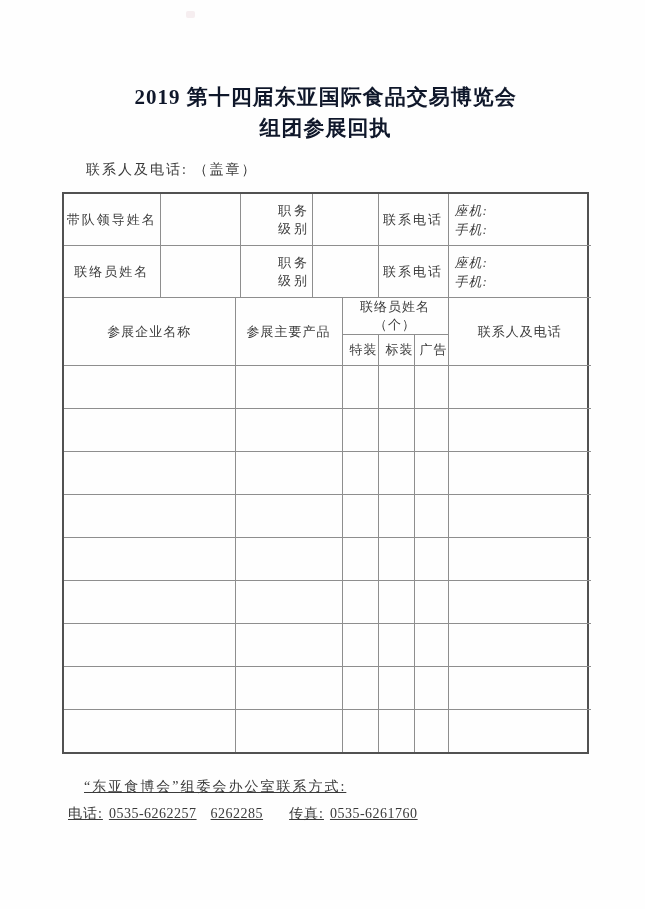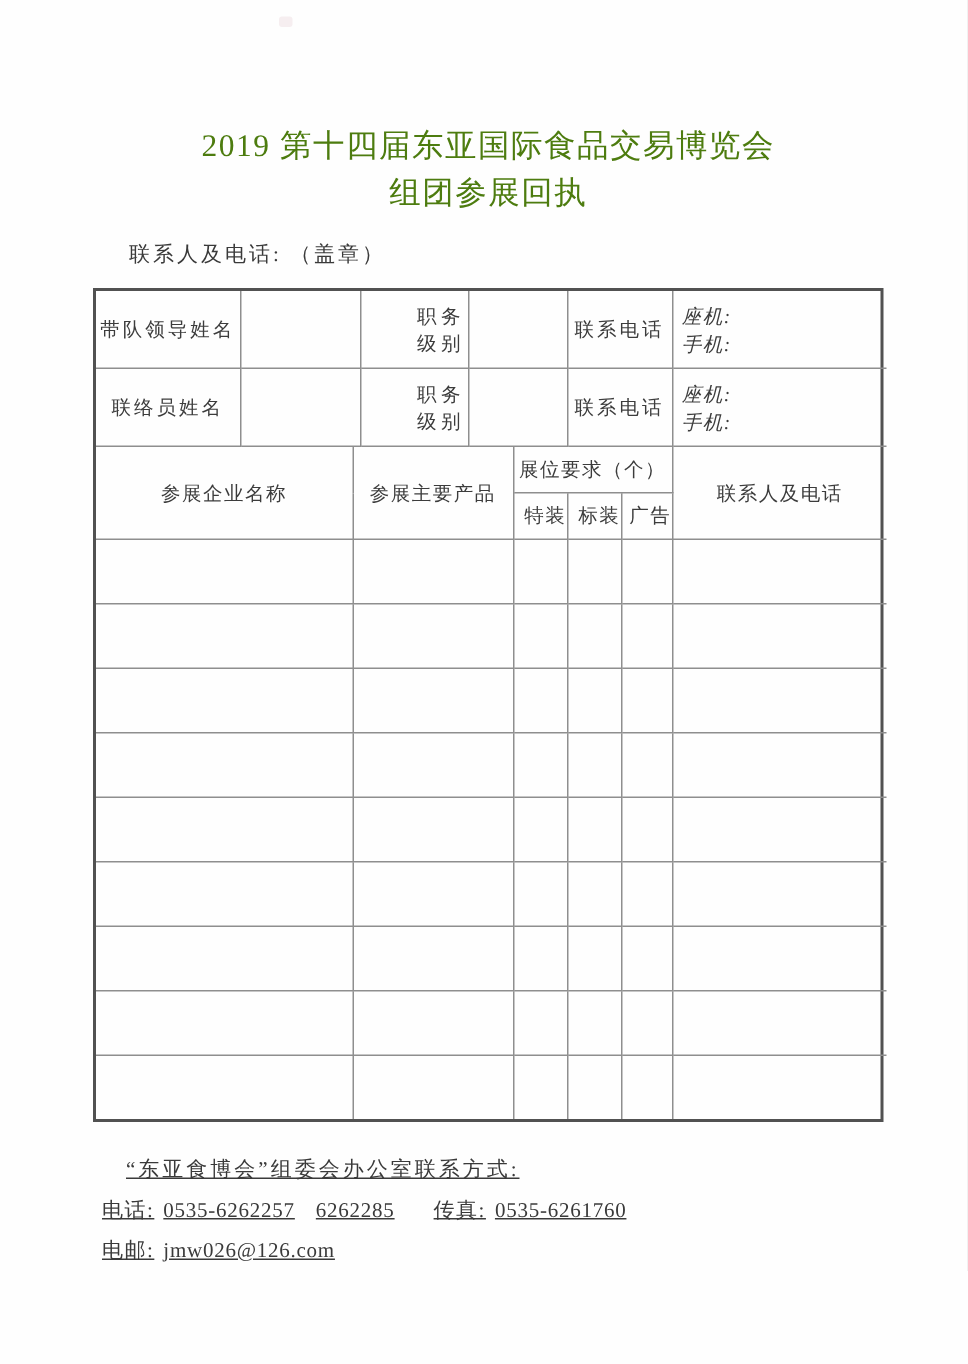--- a/index.html
+++ b/index.html
@@ -10,22 +10,22 @@
     background:#fefefe;
     font-family:"Liberation Serif","DejaVu Serif",serif;
     color:#3d3d3d;
     overflow:hidden;
   }
   .speck{position:absolute;left:186px;top:11px;width:9px;height:7px;background:#f6eef0;border-radius:2px;}
   .content{margin-left:62px;width:527px;}
   .title-block{
     padding-top:82px;
     text-align:center;
-    font-weight:normal;
-    color:#4d7c0f;
+    font-weight:bold;
+    color:#0f172a;
     font-size:21px;
     line-height:31px;
     letter-spacing:1px;
   }
   .unit-label{
     margin-top:17px;
     padding-left:24px;
     font-size:14px;
     letter-spacing:2px;
     color:#3a3a3a;
@@ -130,21 +130,21 @@
             <col style="width:107px">
             <col style="width:36px">
           <col style="width:36px">
             <col style="width:34px">
             <col style="width:143px">
         </colgroup>
         <tbody>
           <tr class="hrow">
             <td rowspan="2" class="lbl">参展企业名称</td>
             <td rowspan="2" class="lbl">参展主要产品</td>
-            <td colspan="3" class="grp">展位要求（个）</td>
+            <td colspan="3" class="grp">联络员姓名（个）</td>
             <td rowspan="2" class="lbl">联系人及电话</td>
           </tr>
           <tr class="sub">
             <td>特装</td>
             <td>标装</td>
             <td>广告</td>
           </tr>
 
         <tr class="erow">
               <td></td>
@@ -220,18 +220,15 @@
             </tr>
           </tbody>
       </table>
     </div>
 
     <div class="footer">
       <div class="l1">“东亚食博会”组委会办公室联系方式:</div>
       <div>
         <span>电话:</span><span class="gap"></span><span class="num">0535-6262257</span><span class="sp-sm"></span><span class="num">6262285</span><span class="sp-lg"></span><span>传真:</span><span class="gap"></span><span class="num">0535-6261760</span>
       </div>
-      <div>
-        <span>电邮:</span><span class="gap"></span><span class="num">jmw026@126.com</span>
-      </div>
     </div>
   </div>
 </div>
 
 </body></html>

